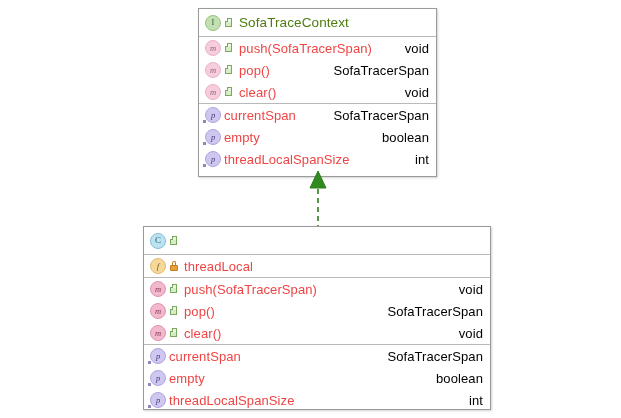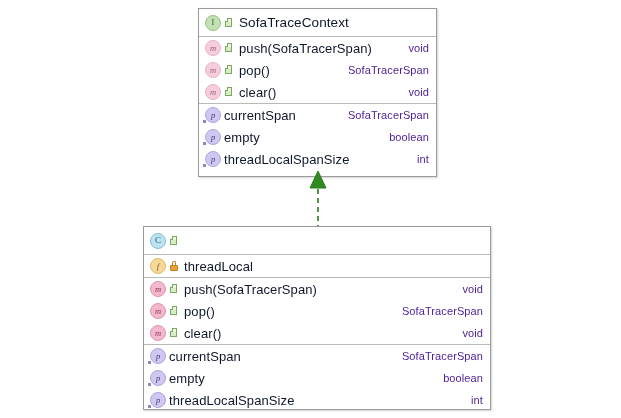--- a/index.html
+++ b/index.html
@@ -56,37 +56,37 @@
     padding: 0 7px 0 6px;
     box-sizing: border-box;
     white-space: nowrap;
   }
   .uml-row.header-row {
     height: 27px;
   }
 
   .row-name {
     font-size: 13px;
-    color: #0f172a;
+    color: #ef4444;
     letter-spacing: 0.1px;
     flex: 0 0 auto;
   }
   .row-spacer {
     flex: 1 1 auto;
     min-width: 8px;
   }
   .row-type {
-    font-size: 11px;
-    color: #4c1d95;
+    font-size: 13px;
+    color: #000000;
     letter-spacing: 0.1px;
     flex: 0 0 auto;
   }
   .title-text {
     font-size: 13.5px;
-    color: #0f172a;
+    color: #4d7c0f;
     letter-spacing: 0.1px;
   }
 
   
   .glyph {
     flex: 0 0 auto;
     width: 14px;
     height: 14px;
     border-radius: 50%;
     display: inline-flex;

